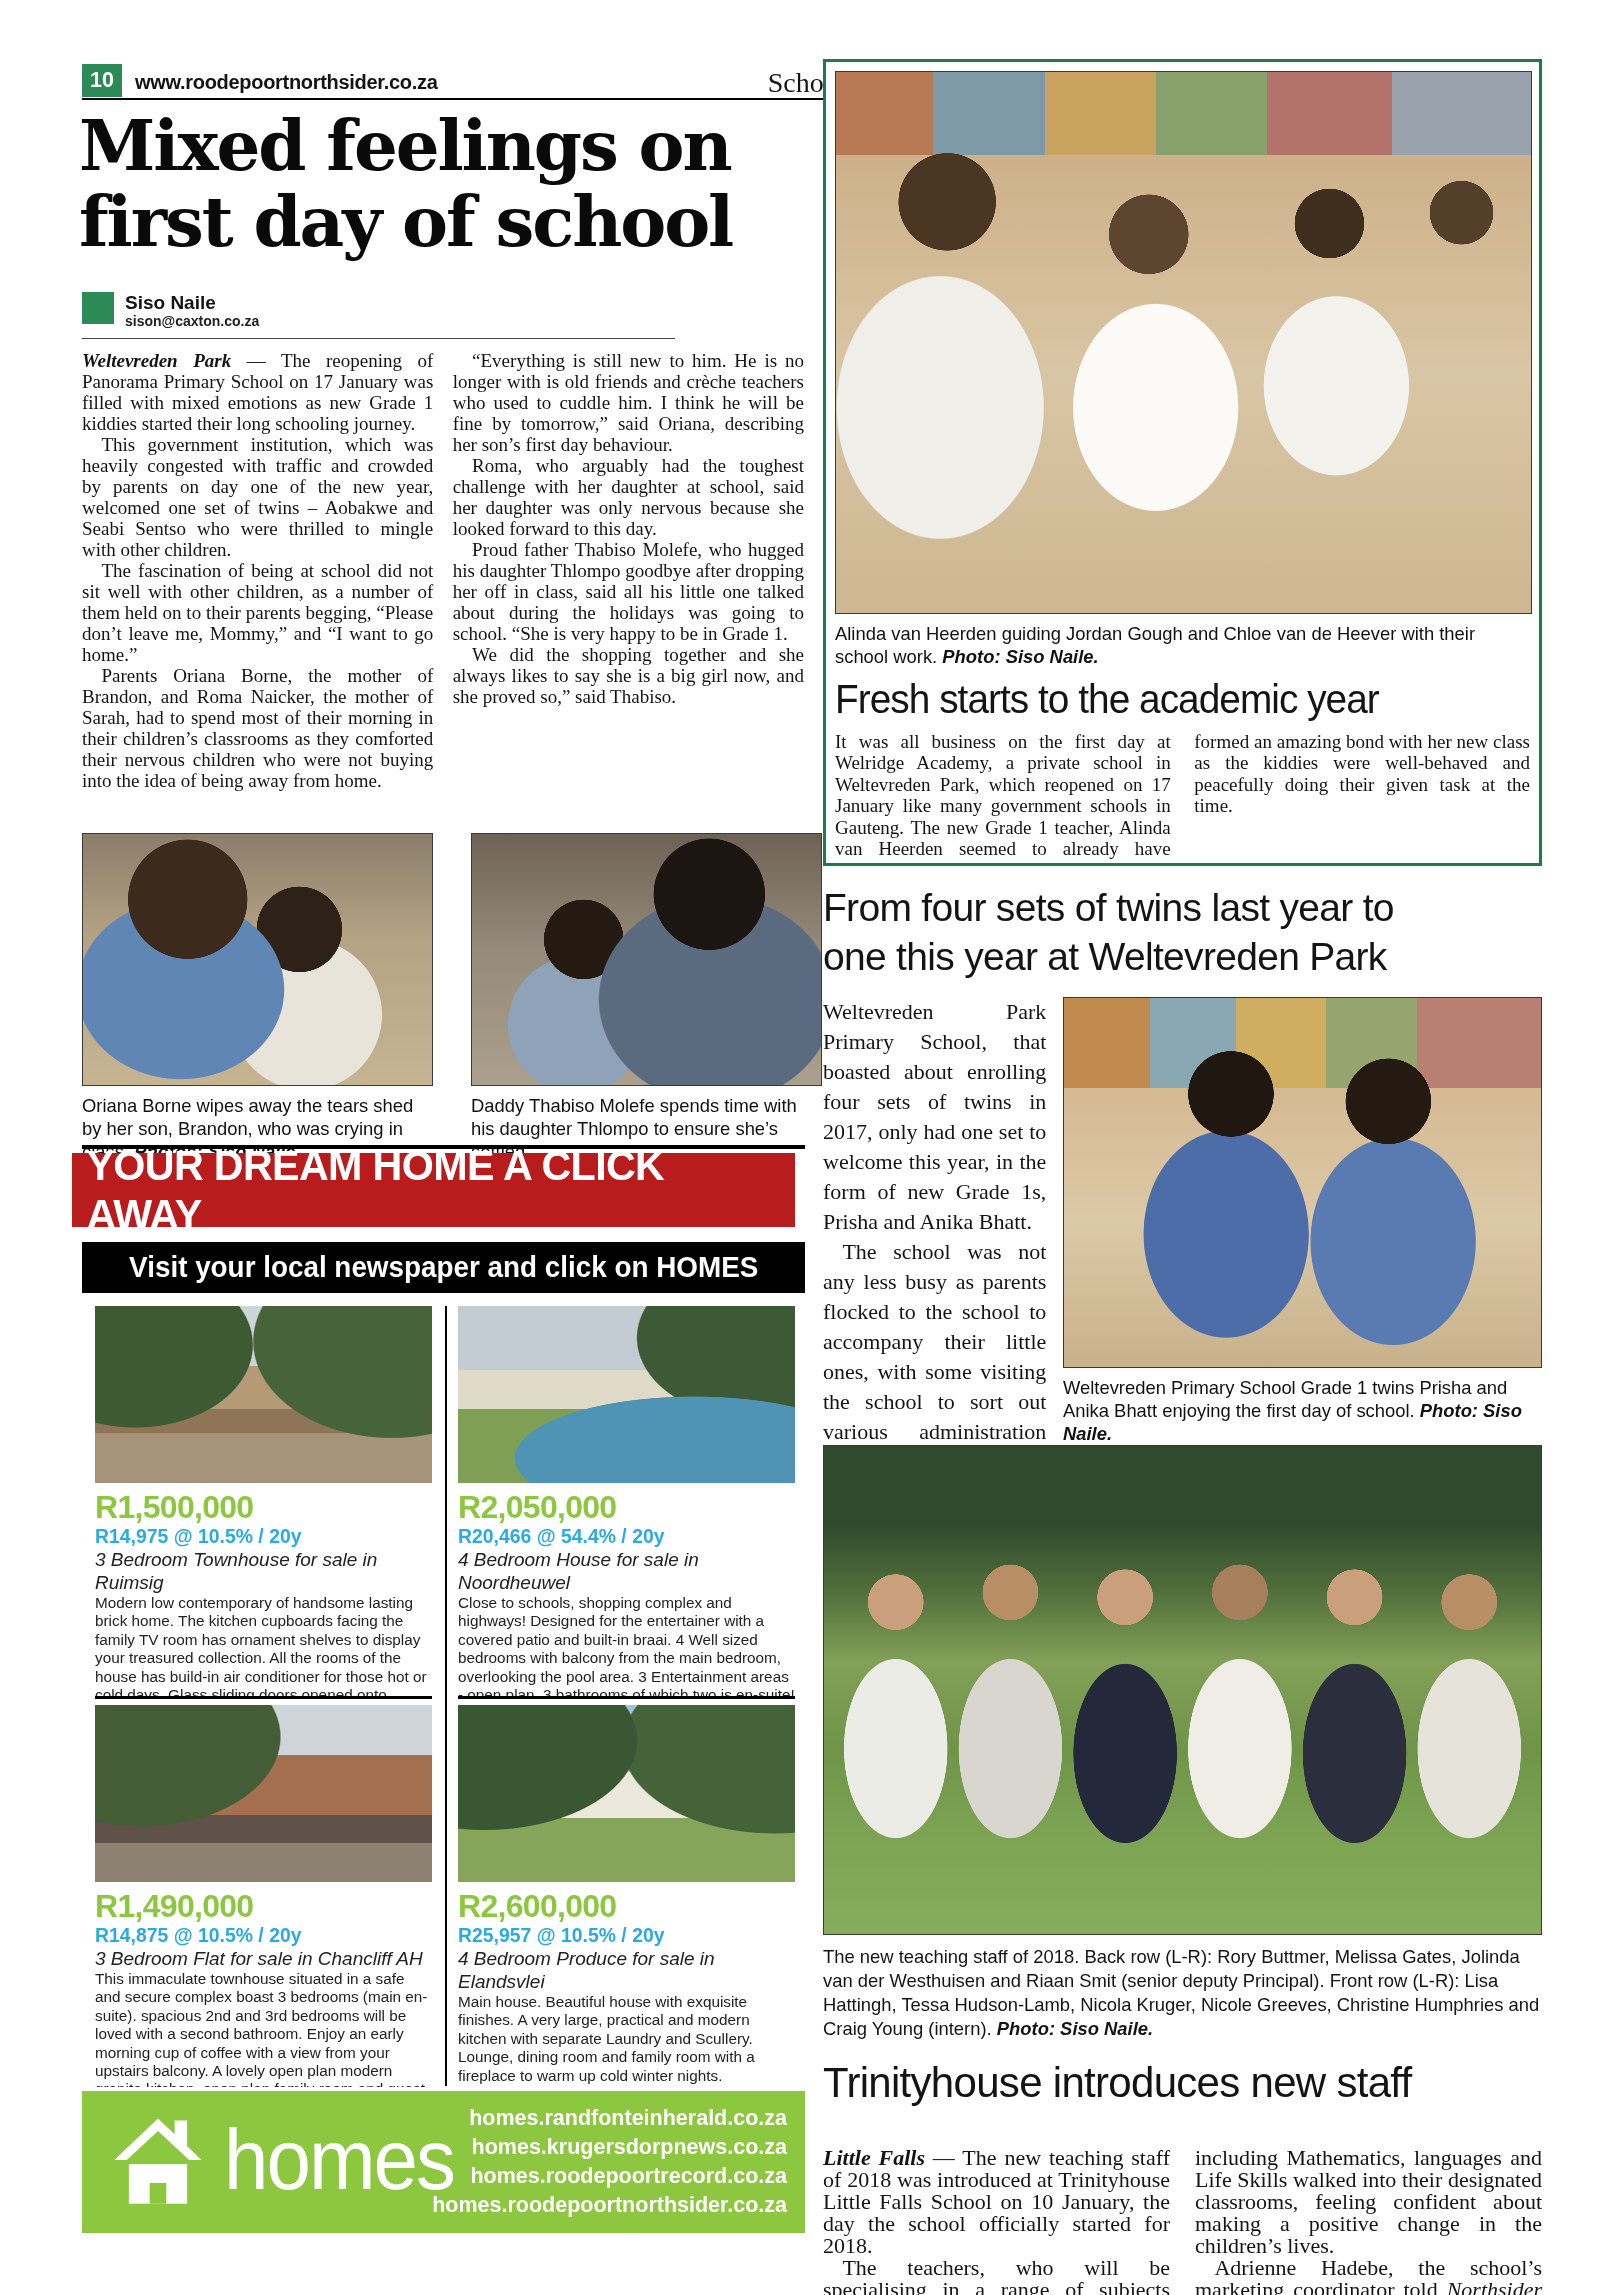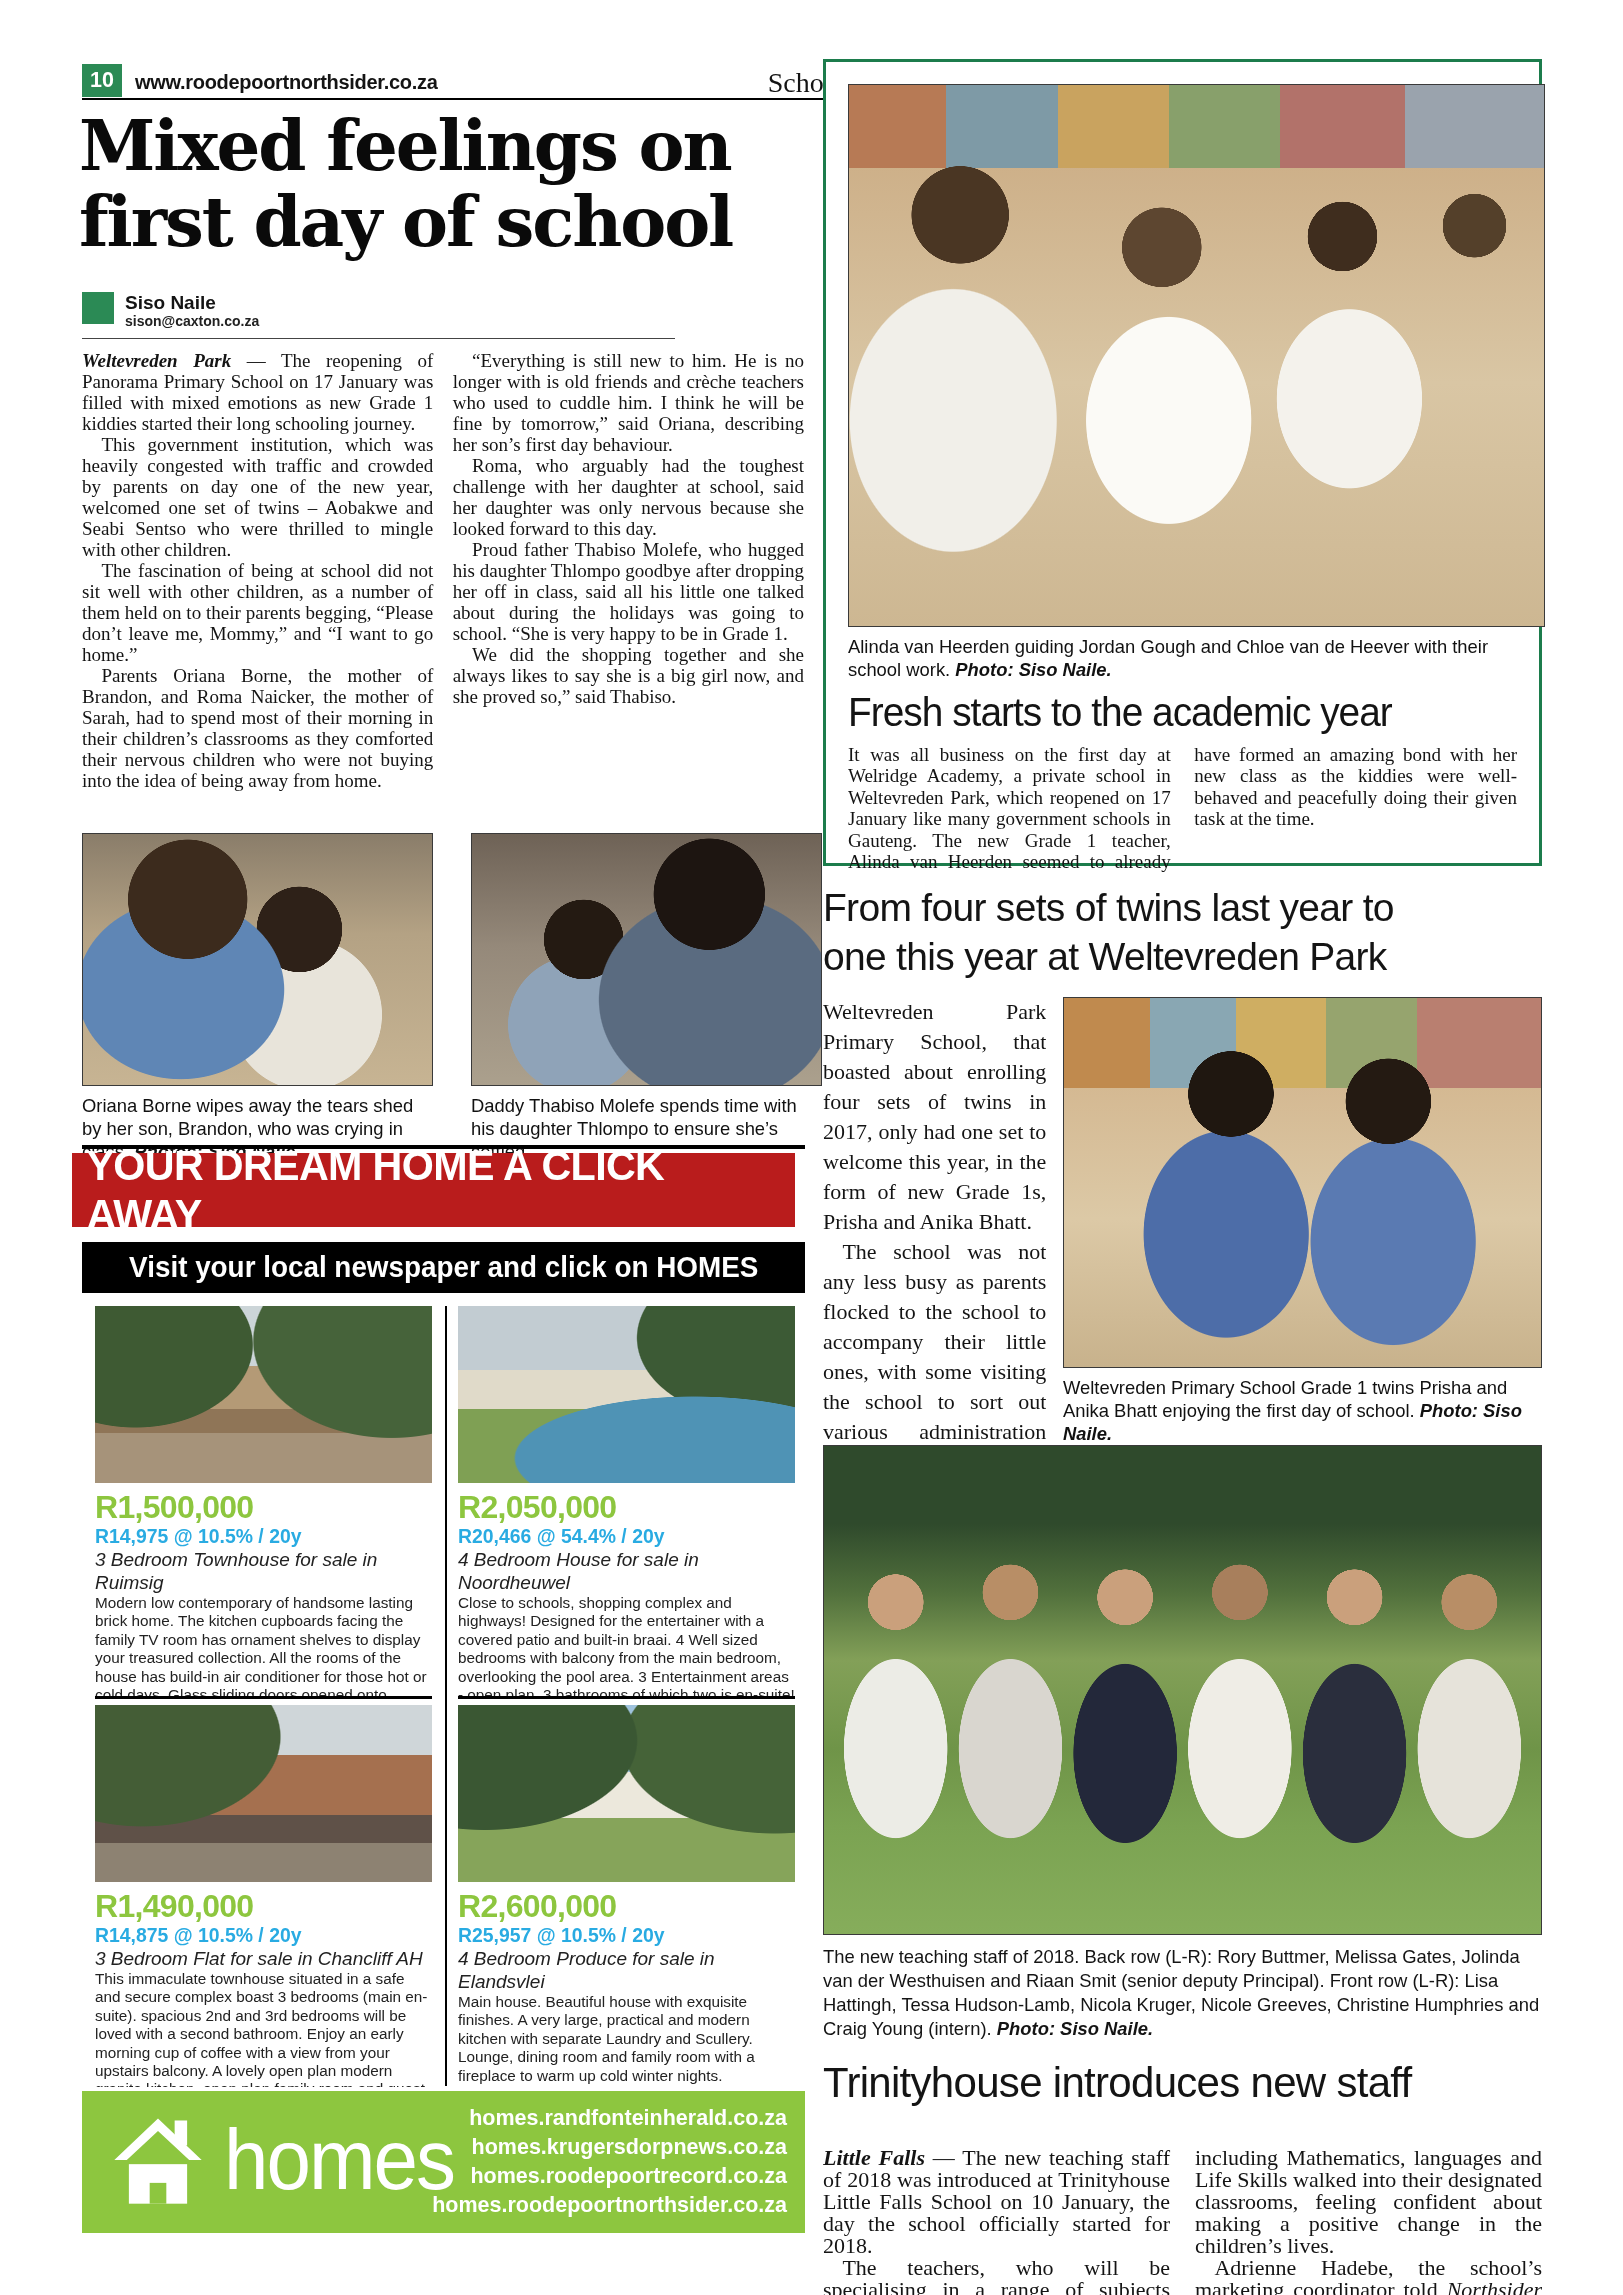--- a/index.html
+++ b/index.html
@@ -125,21 +125,21 @@
 
   .ad-footer{left:82px;top:2091px;width:723px;height:142px;background:#8dc63f;}
   .homes-logo{position:absolute;left:23.6px;top:16.7px;display:flex;align-items:center;gap:14px;justify-content:center;}
   .homes-word{font:400 85px/104px "Liberation Sans",sans-serif;color:#fff;letter-spacing:-2.1px;
               display:inline-block;transform:scaleX(.94);transform-origin:left;}
   .homes-urls{position:absolute;right:18px;top:12.5px;text-align:right;
               font:bold 21.5px/29px "Liberation Sans",sans-serif;color:#fff;margin-left:8px;}
 
   
   .photo-box{left:823px;top:59px;width:719px;height:807px;border:3.5px solid #1c7c4c;
-             box-sizing:border-box;padding:22px;background:#fff;}
+             box-sizing:border-box;padding:9px;background:#fff;}
   .photo-box .photo{width:697px;height:543px;}
   .fresh-headline{font:400 40px/43px "Liberation Sans",sans-serif;letter-spacing:-1px;
                   margin-top:9.7px;display:inline-block;transform:scaleX(.97);transform-origin:left;white-space:nowrap;}
   .fresh-body{margin-top:9.7px;columns:2;column-gap:23.6px;column-fill:auto;height:133px;
               font-size:19px;line-height:21.5px;overflow:hidden;}
 
   .twins-headline{left:823px;top:883px;font:400 39px/49px "Liberation Sans",sans-serif;
                   letter-spacing:-0.7px;}
   .twins-row{left:823px;top:997px;width:719px;display:flex;gap:16.7px;}
   .twins-text{width:224px;font-size:22px;line-height:30px;height:444px;overflow:hidden;}

